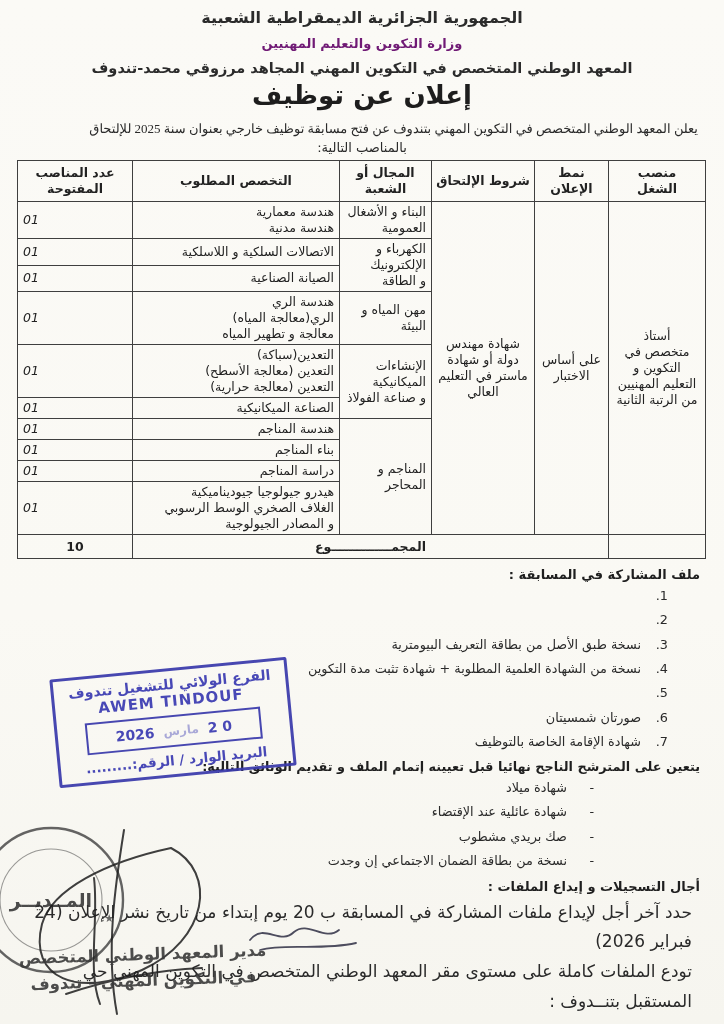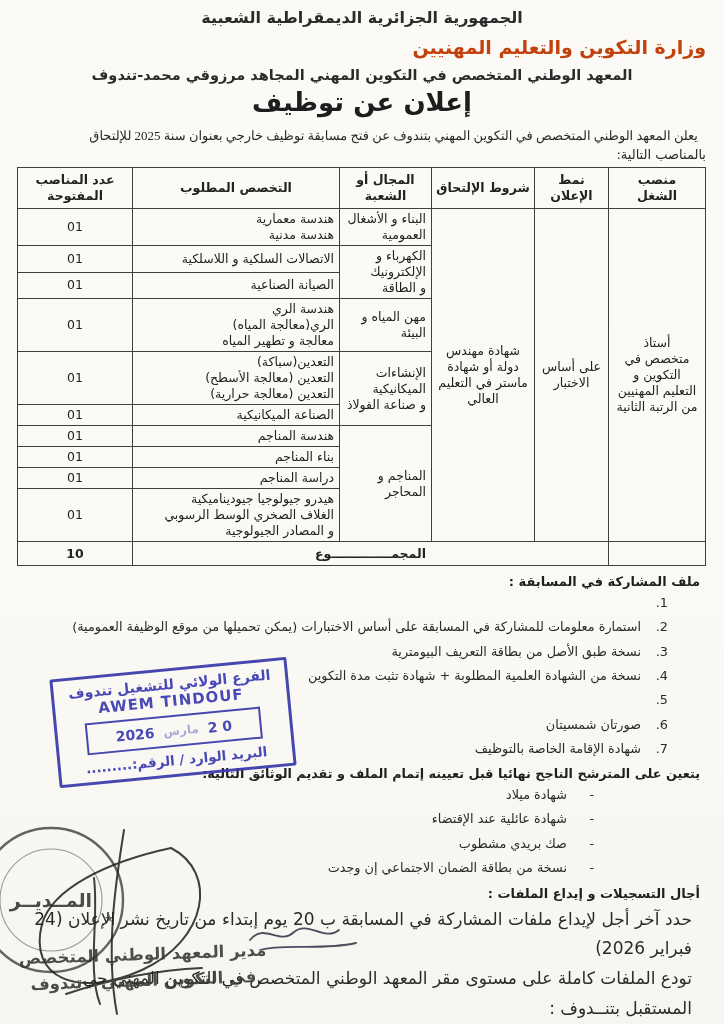--- a/index.html
+++ b/index.html
@@ -9,37 +9,37 @@
     background:linear-gradient(180deg,#fbfaf6 0%, #faf9f4 60%, #f6f5ef 100%);
     font-family:"DejaVu Sans", sans-serif;
     color:#262626;
     direction:rtl;
   }
   .page { padding:8px 18px 0 18px; }
 
   
   .hdr { text-align:center; }
   .hdr-l1 { font-size:16px; font-weight:bold; margin-bottom:9px; color:#2b2b2b; }
-  .hdr-l2 { font-size:19px; font-weight:bold; margin-bottom:9px; color:#c2410c;text-align:right; }
+  .hdr-l2 { font-size:13px; font-weight:bold; margin-bottom:9px; color:#701a75; }
   .hdr-l3 { font-size:14.5px; font-weight:bold; margin-bottom:4px; color:#2b2b2b; }
   .doc-title { font-size:26px; font-weight:bold; margin:4px 0 8px 0; color:#1d1d1d; }
   .intro { font-size:13px; line-height:1.7; text-align:right; padding:0 8px; color:#2a2a2a;font-family:Liberation Serif, serif; }
-  .intro2 { font-size:13px; margin-bottom:5px; color:#2a2a2a; }
+  .intro2 { font-size:13px; text-align:center; margin-bottom:5px; color:#2a2a2a; }
 
   
   table.jobs { width:100%; border-collapse:collapse; table-layout:fixed; }
   table.jobs th, table.jobs td {
     border:1px solid #3f3f3f; font-size:12.5px; line-height:1.28;
     padding:2px 5px; vertical-align:middle; color:#222;
   }
   table.jobs th { font-weight:bold; text-align:center; padding:4px 3px; }
   td.c-merged { text-align:center; line-height:1.5; padding:6px 4px; }
   td.c-field { text-align:right; }
   td.c-spec  { text-align:right; }
-  td.c-count { text-align:center; }
+  td.c-count { text-align:left;font-style:italic; }
   .pre { white-space:pre-line; }
   tr.r-total td { height:24px; }
   td.t-label { text-align:center; font-weight:bold; }
   td.t-value { text-align:center; font-weight:bold; }
 
   
   .sec-head { font-size:13px; font-weight:bold; margin:8px 6px 4px 0; color:#1f1f1f; }
   .sec-head-inline { font-size:12.8px; font-weight:bold; margin:7px 6px 4px 0; color:#1f1f1f; }
   ul.items { list-style:none; }
   ul.items-num { padding-right:38px; }
@@ -187,21 +187,20 @@
   </tbody>
     </table>
 
   <div class="sec-head">ملف المشاركة في المسابقة :</div>
   <ul class="items items-num">
     <li>
         <span class="mk">1.</span>
       </li>
     <li>
         <span class="mk">2.</span>
-        <span>استمارة معلومات للمشاركة في المسابقة على أساس الاختبارات (يمكن تحميلها من موقع الوظيفة العمومية)</span>
       </li>
     <li>
         <span class="mk">3.</span>
         <span>نسخة طبق الأصل من بطاقة التعريف البيومترية</span>
       </li>
     <li>
         <span class="mk">4.</span>
         <span>نسخة من الشهادة العلمية المطلوبة + شهادة تثبت مدة التكوين</span>
       </li>
     <li>

